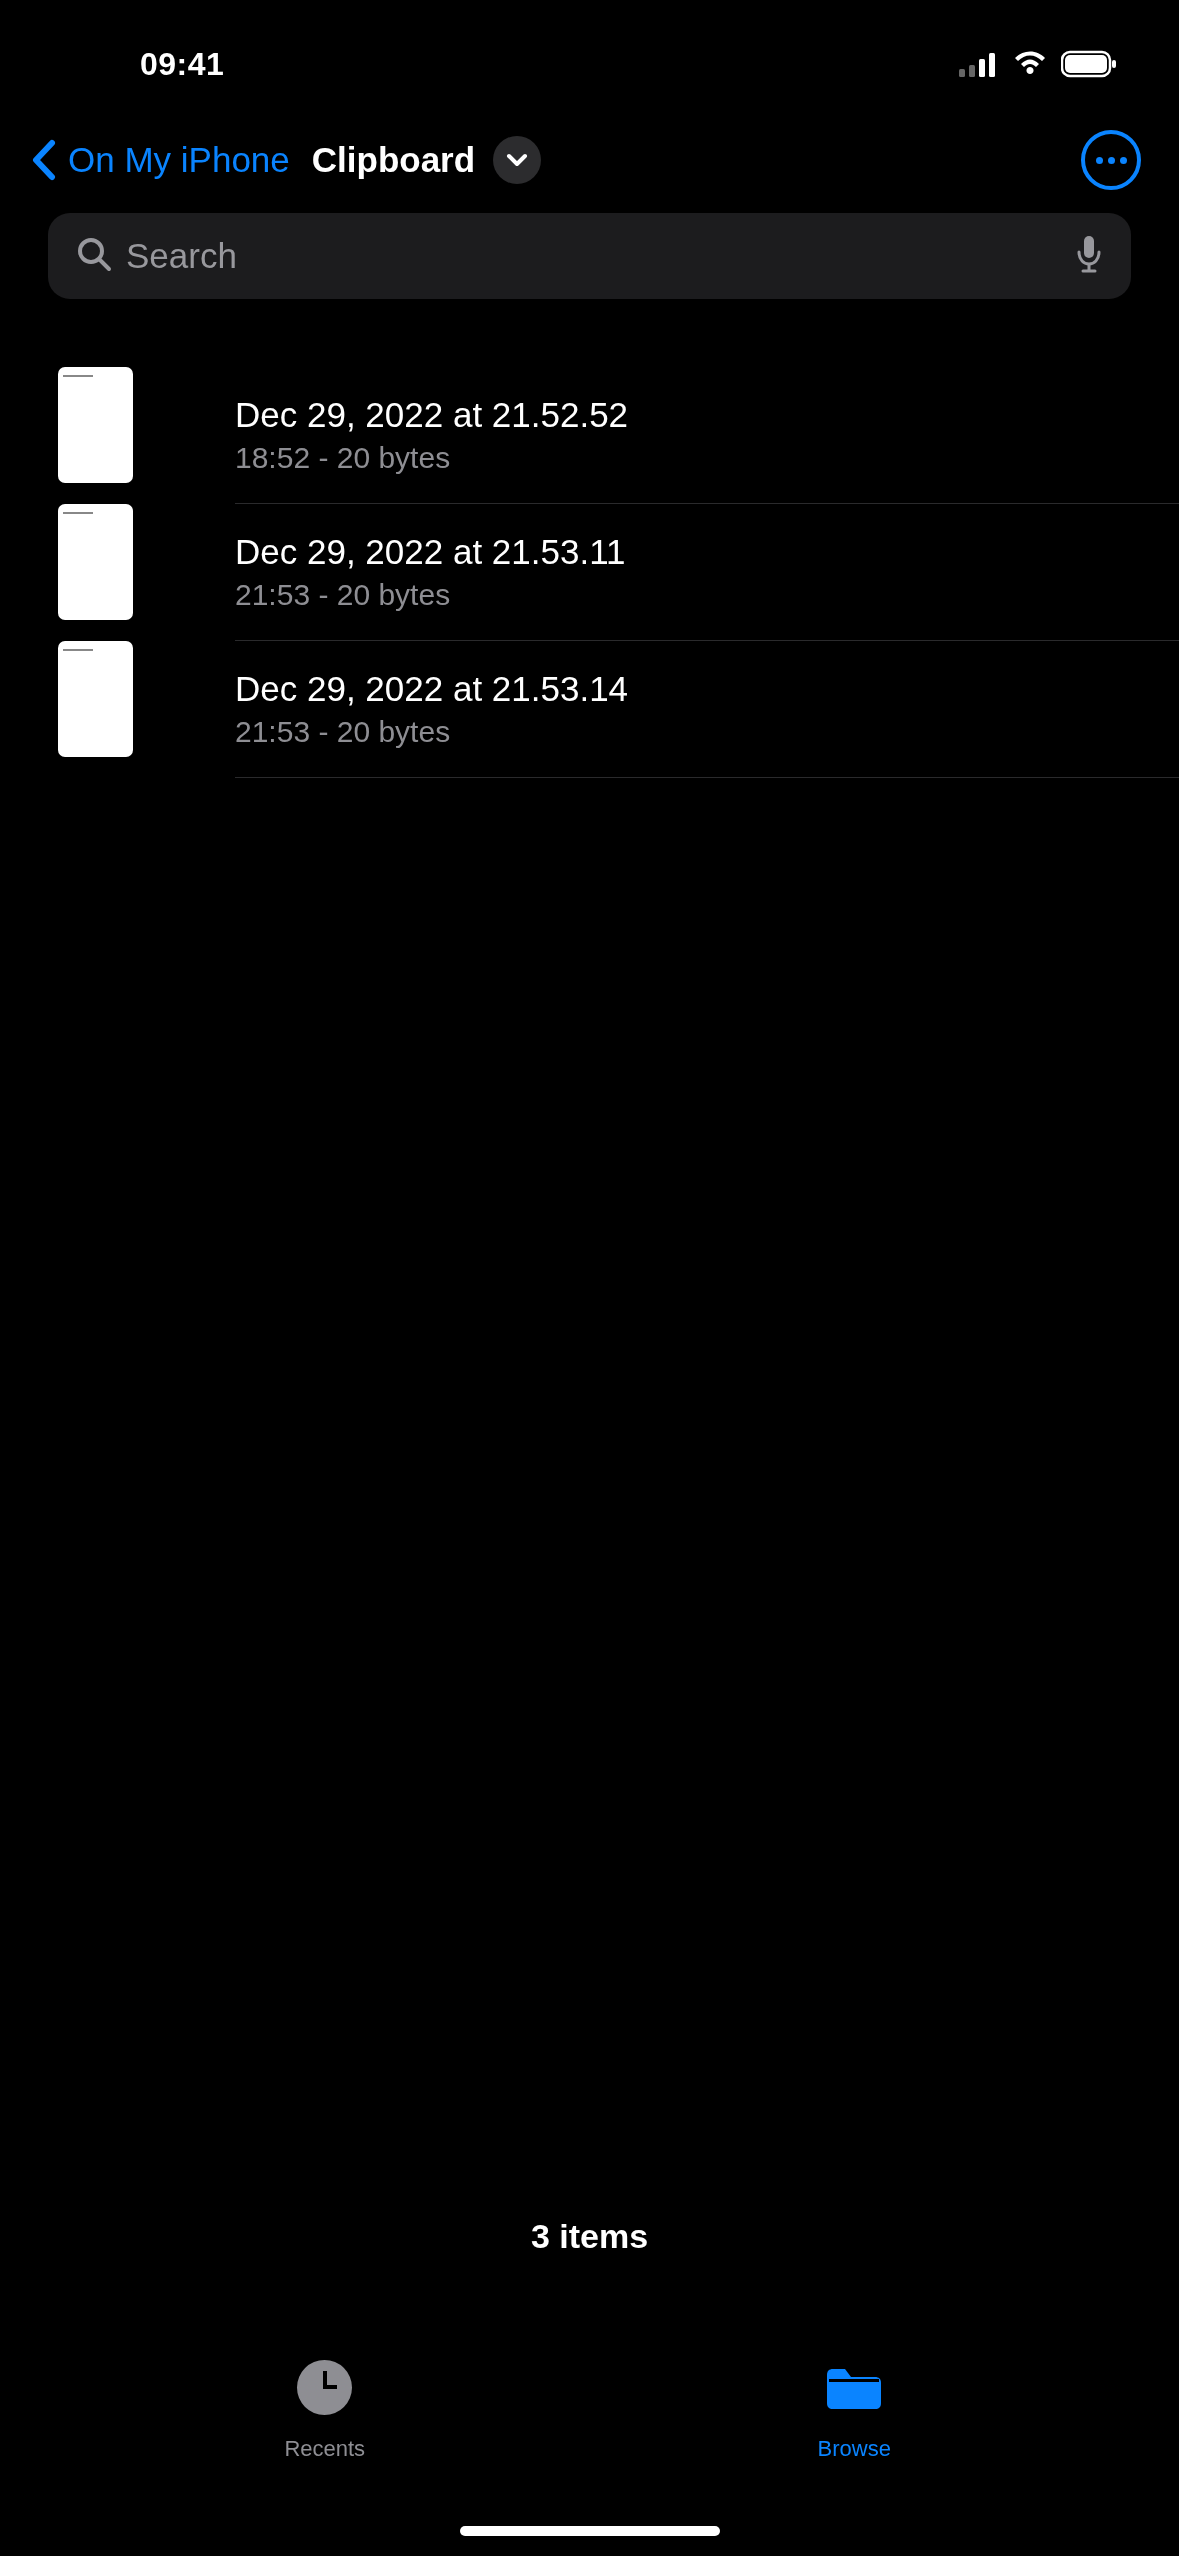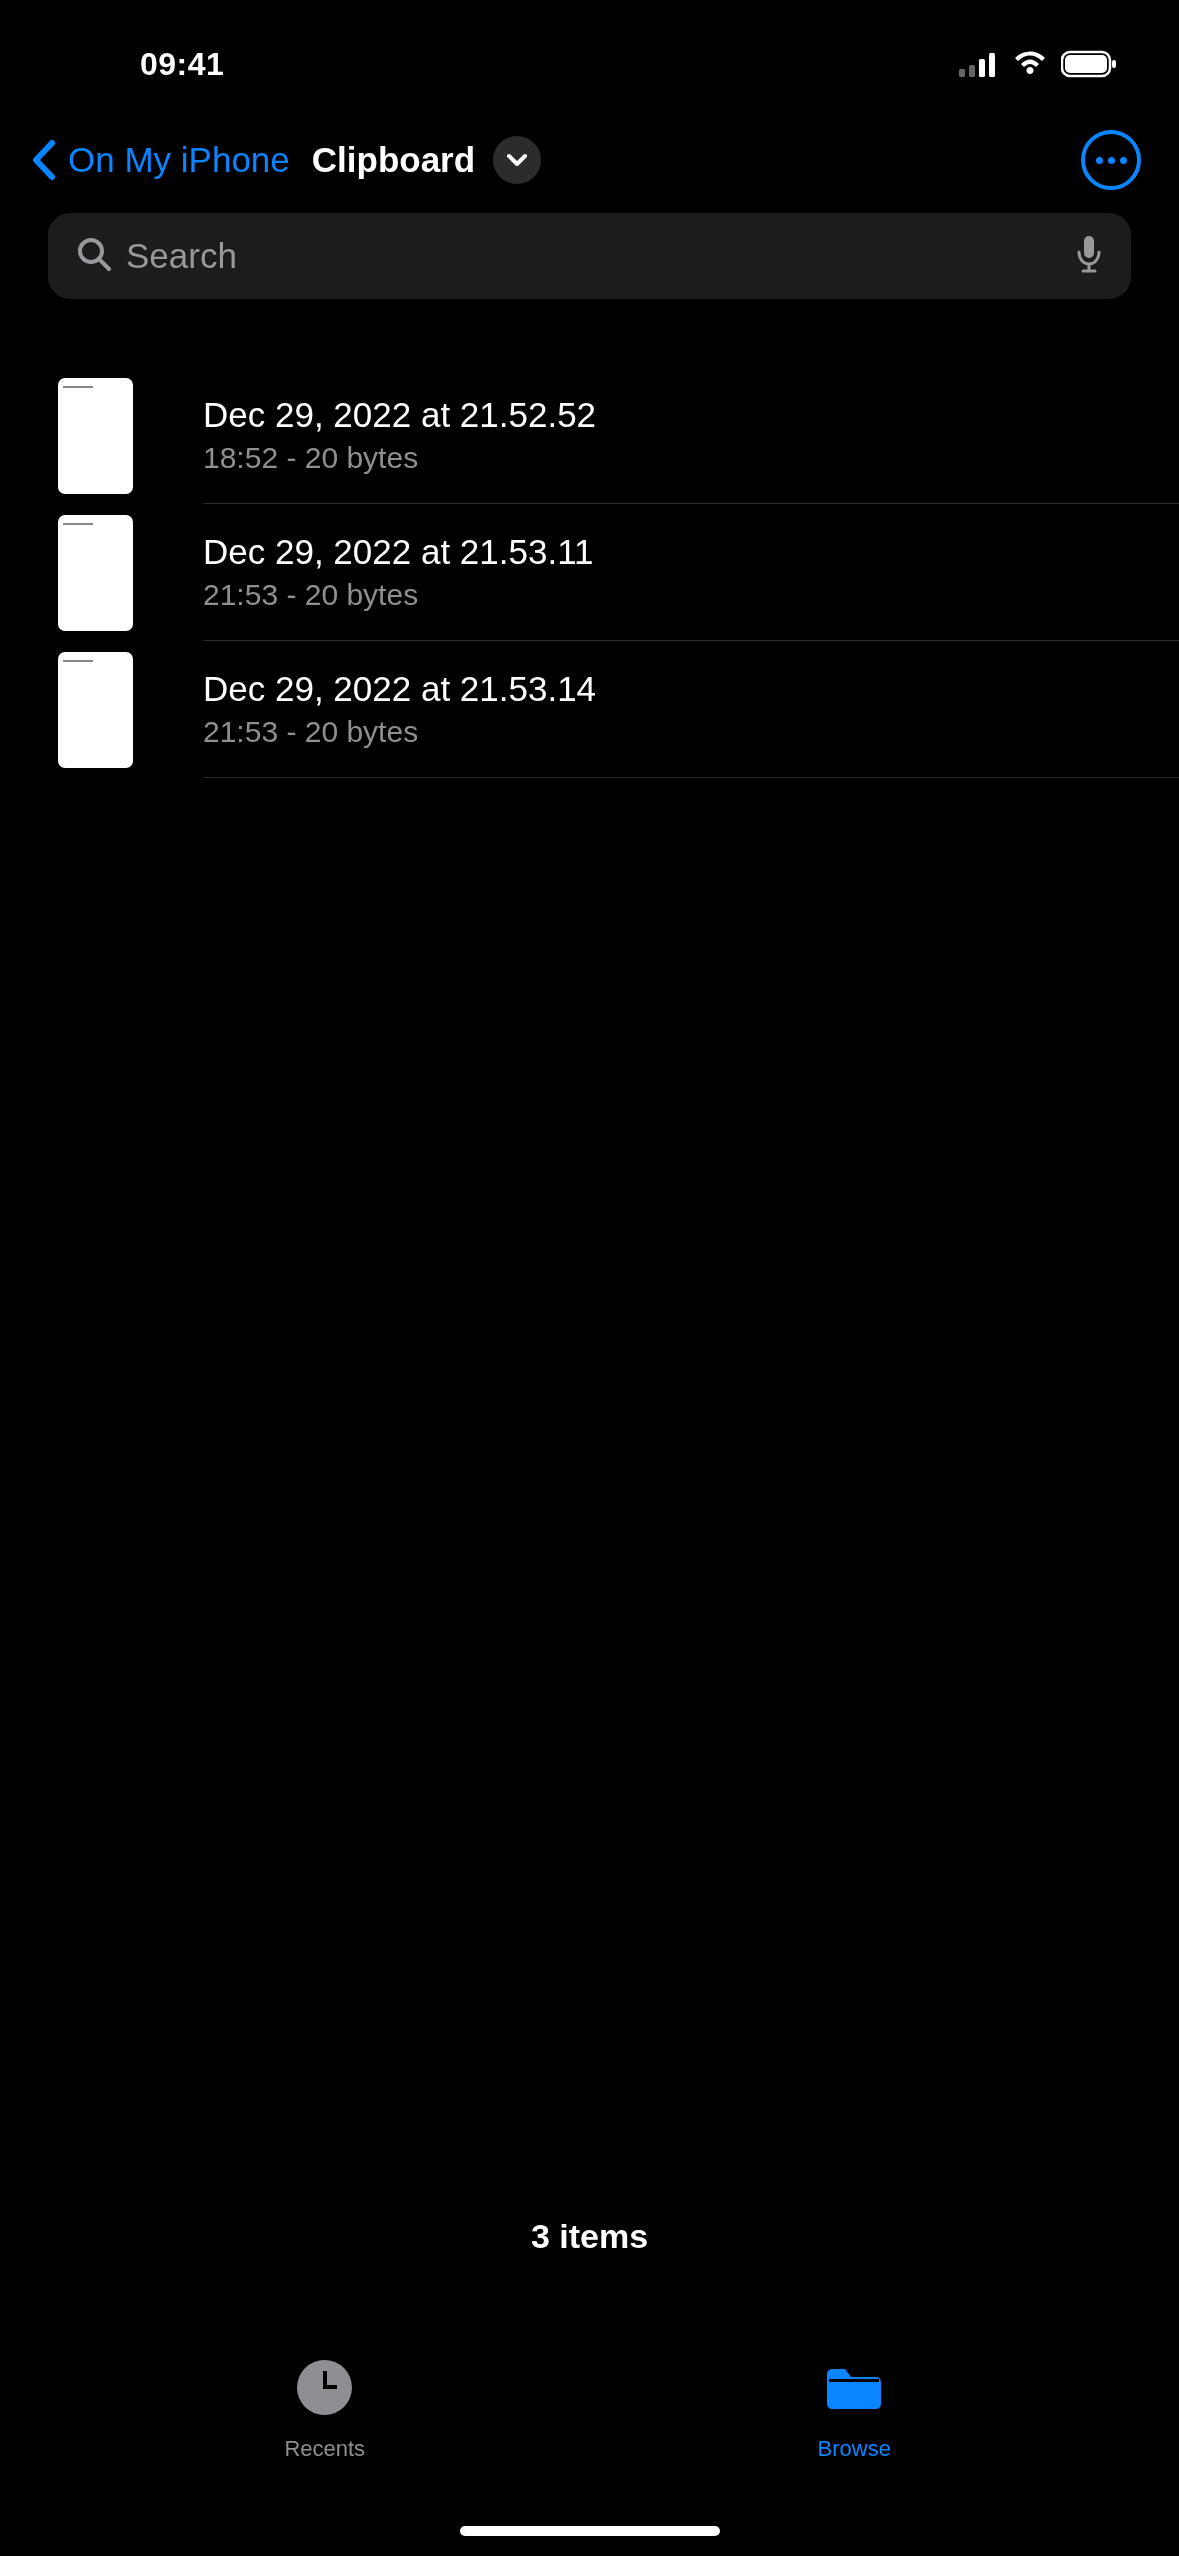--- a/index.html
+++ b/index.html
@@ -119,23 +119,23 @@
     .mic-icon-wrap {
       color: #98989d;
     }
     
     
     .file-list {
       padding-top: 50px;
     }
     .file-item {
       display: flex;
-      align-items: center;
       padding: 0 0 0 58px;
       position: relative;
+      gap: 32px;
     }
     .file-thumb {
       width: 75px;
       height: 116px;
       background: #fff;
       border-radius: 7px;
       flex-shrink: 0;
       position: relative;
     }
     .file-thumb::after {

